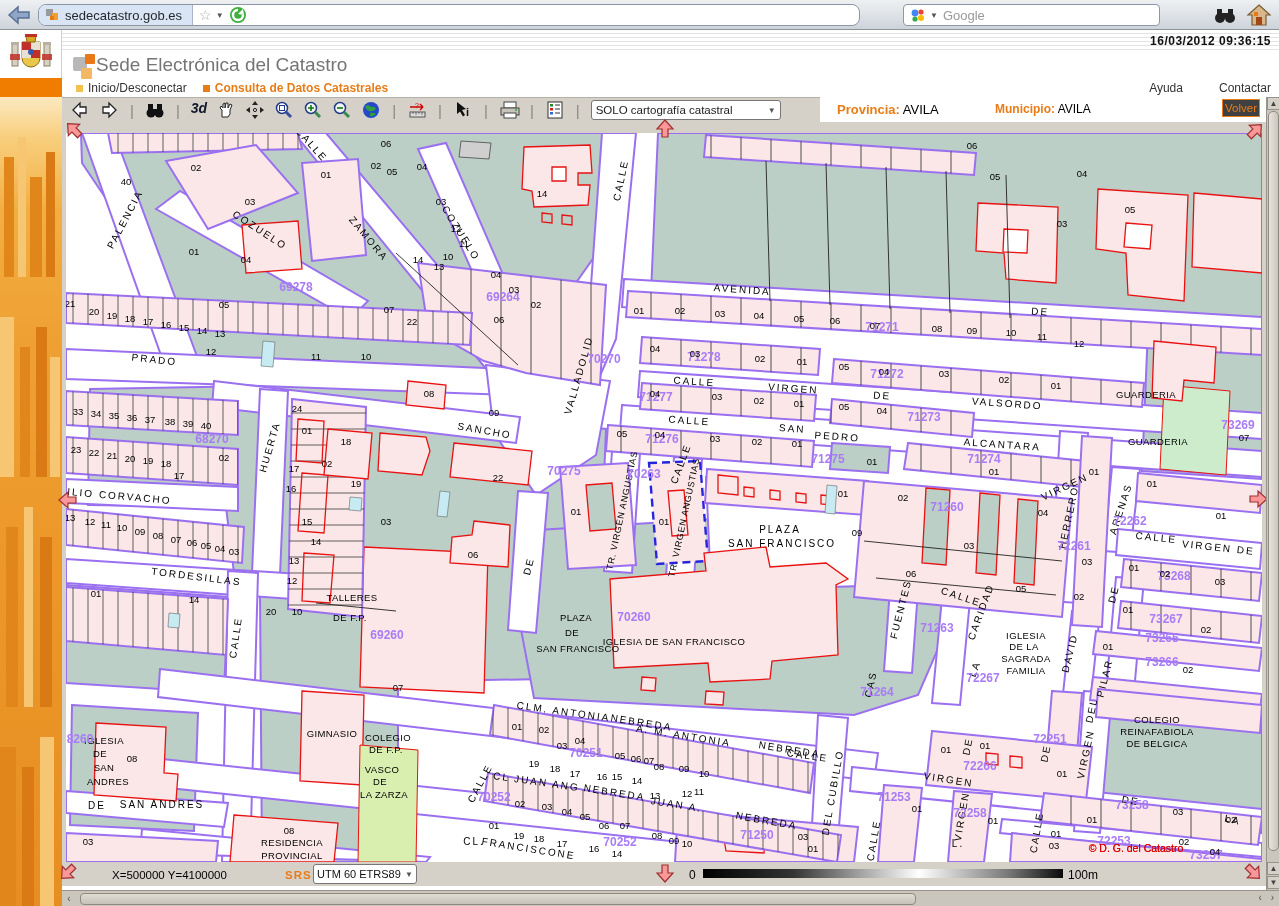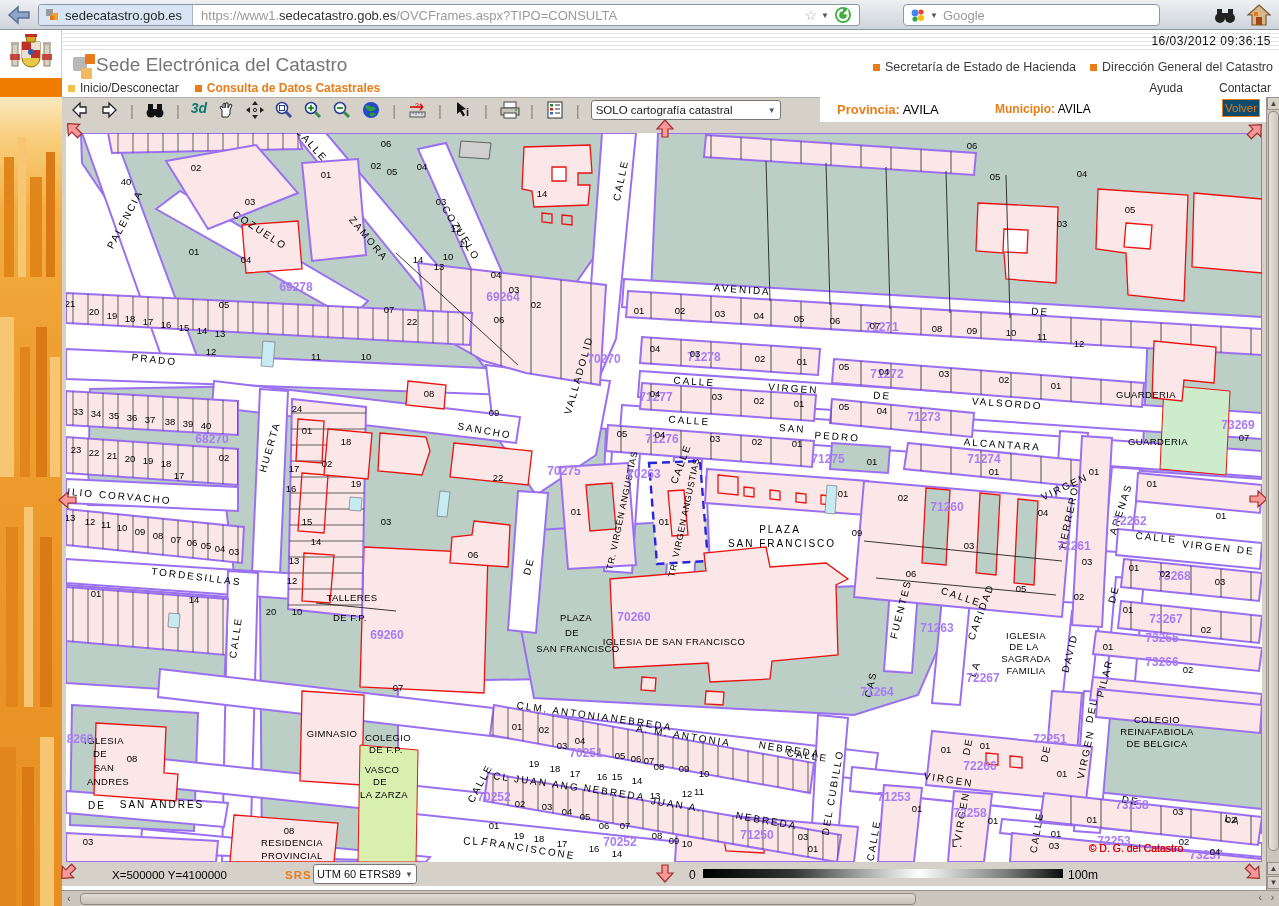--- a/index.html
+++ b/index.html
@@ -1,54 +1,54 @@
 <!DOCTYPE html>
 <html><head>
 <meta charset="utf-8">
 <style>
 html,body{margin:0;padding:0;width:1279px;height:906px;overflow:hidden;font-family:"Liberation Sans",sans-serif;background:#fff;position:relative}
 *{box-sizing:border-box}
 .abs{position:absolute}
 
 #chrome{left:0;top:0;width:1279px;height:30px;background:linear-gradient(180deg,#eef0f2 0%,#dde1e6 55%,#ced3da 100%);border-bottom:1px solid #8f949b}
 #back-arrow{left:6px;top:4px}
-#urlwidget{left:38px;top:4px;width:822px;height:22px;background:#fff;border:1px solid #8c97a8;border-radius:3px;display:flex;align-items:center;overflow:hidden}
+#urlwidget{left:38px;top:4px;width:822px;height:22px;background:#fff;border:1px solid #8c97a8;border-radius:8px;display:flex;align-items:center;overflow:hidden}
 #sitebox{background:#d9e5f4;height:100%;display:flex;align-items:center;padding:0 10px 0 6px;border-right:1px solid #aab6c6;gap:6px}
 #sitebox span{font-size:13px;color:#24292e}
 #urltext{flex:1;font-size:13px;color:#9a9a9a;padding-left:8px;white-space:nowrap;overflow:hidden}
 #urltext b{color:#333;font-weight:normal}
 #urlctrl{display:flex;align-items:center;gap:4px;padding:0 6px}
 #googlebox{left:903px;top:4px;width:257px;height:22px;background:#fff;border:1px solid #8c97a8;border-radius:4px;display:flex;align-items:center;padding:0 6px;gap:5px}
 #googlebox .ph{color:#9a9a9a;font-size:13px}
 .caret{font-size:8px;color:#555}
 
 #datebar{left:62px;top:30px;width:1217px;height:22px;background:repeating-linear-gradient(180deg,#ffffff 0px,#ffffff 3px,#e3e3e3 3px,#e3e3e3 4px);}
-#datetime{position:absolute;right:8px;top:4px;font-size:12px;font-weight:normal;color:#111;letter-spacing:0.5px}
+#datetime{position:absolute;right:8px;top:4px;font-size:12px;font-weight:bold;color:#111;letter-spacing:0.5px}
 
 #titlebar{left:62px;top:52px;width:1217px;height:28px;background:#fff}
 #logo-squares{left:10px;top:2px;width:26px;height:26px}
 #page-title{left:34px;top:2px;font-size:19px;color:#757575}
 #hdr-right{position:absolute;right:6px;top:8px;font-size:12.5px;color:#3a3a3a;display:flex;gap:14px;align-items:center}
 .sqbul{display:inline-block;width:7px;height:7px;background:#e87d18;margin-right:5px}
 
 #navbar{left:62px;top:80px;width:1217px;height:17px;background:#fff;font-size:12px;color:#333}
-#nav-left{position:absolute;left:6px;top:1px;display:flex;gap:16px;align-items:flex-start}
+#nav-left{position:absolute;left:14px;top:1px;display:flex;gap:16px;align-items:flex-start}
 #nav-right{position:absolute;right:8px;top:1px;display:flex;gap:36px}
 .sqbul2{display:inline-block;width:7px;height:7px;background:#f2c14e;margin-right:5px}
 #nav-consulta{color:#e87d18;font-weight:bold}
 
 #toolbar{left:62px;top:97px;width:1204px;height:25px;background:#fff}
 #toolbar-gray{position:absolute;left:0;top:0;width:758px;height:25px;background:#d5d1c9;border-top:1px solid #b5b1a9;display:flex;align-items:center;gap:9px;padding-left:8px}
 .ticon{width:20px;height:20px;display:inline-block}
 .tsep{color:#8a867e;font-size:15px;padding:0 2px}
 #layersel{width:190px;height:20px;background:#fff;border:1px solid #777;border-radius:3px;font-size:11.5px;color:#222;display:flex;align-items:center;padding:0 4px;justify-content:space-between}
 #prov{position:absolute;left:775px;top:5px;font-size:13px}
 #muni{position:absolute;left:933px;top:5px;font-size:12px}
 .olbl{color:#e87d18;font-weight:bold}
-#volver{position:absolute;left:1160px;top:2px;width:38px;height:18px;border:1px solid #e87d18;color:#e87d18;font-size:11.5px;text-align:center;line-height:17px;background:#0c4a6e}
+#volver{position:absolute;left:1160px;top:2px;width:38px;height:18px;border:1px solid #e87d18;color:#e87d18;font-size:11.5px;text-align:center;line-height:17px;background:#404040}
 
 #mapframe{left:62px;top:122px;width:1204px;height:764px;background:#d5d1c9}
 #mapsvg{position:absolute;left:4px;top:11px;width:1196px;height:729px;background:#fff}
 
 #coords{position:absolute;left:50px;top:747px;font-size:11.5px;color:#000}
 #srslabel{position:absolute;left:223px;top:747px;font-size:11.5px;color:#e87d18;font-weight:bold;letter-spacing:1px}
 #srsdd{position:absolute;left:251px;top:742px;width:104px;height:20px;background:#fff;border:1px solid #777;border-radius:3px;font-size:11px;color:#111;display:flex;align-items:center;justify-content:space-between;padding:0 3px}
 #scalezero{position:absolute;left:627px;top:746px;font-size:12px}
 #scalebar{position:absolute;left:641px;top:747px;width:360px;height:9px;background:linear-gradient(90deg,#000 0%,#333 25%,#aaa 45%,#fff 60%,#777 85%,#0a0a0a 100%)}
 #scalelabel{position:absolute;left:1006px;top:746px;font-size:12px}
@@ -108,21 +108,20 @@
   </span>
   <div class="abs" id="urlwidget">
     <div id="sitebox">
       <svg width="14" height="14">
           <rect x="1" y="1" width="7" height="7" fill="#9a9a9a"></rect>
           <rect x="7" y="5" width="6" height="7" fill="#f0a030"></rect>
           <rect x="5" y="8" width="4" height="4" fill="#e87818"></rect>
         </svg>
       <span>sedecatastro.gob.es</span>
     </div>
-    <div id="urltext"><span>https://www1.</span><b>sedecatastro.gob.es</b><span>/OVCFrames.aspx?TIPO=CONSULTA</span></div>
     <div id="urlctrl">
       <span style="color:#aaa;font-size:14px">☆</span>
       <span class="caret">▼</span>
       <svg width="20" height="20">
           <circle cx="10" cy="10" r="8" fill="#3fae3f"></circle>
           <path d="M10,5 a5,5 0 1,0 5,5" stroke="#fff" stroke-width="2.4" fill="none"></path>
           <path d="M15,4 L16,10 L10,9 Z" fill="#fff"></path>
         </svg>
     </div>
   </div>
@@ -199,24 +198,20 @@
 
 <div class="abs" id="titlebar">
   <span class="abs" id="logo-squares">
     <svg width="28" height="28">
         <rect x="1" y="3" width="14" height="14" rx="2" fill="#b8b8b8"></rect>
         <rect x="13" y="0" width="10" height="10" rx="1" fill="#e87818"></rect>
         <rect x="9" y="14" width="11" height="11" rx="1" fill="#f2b864"></rect>
       </svg>
   </span>
   <span class="abs" id="page-title">Sede Electrónica del Catastro</span>
-  <div id="hdr-right">
-    <span><span class="sqbul"></span><span>Secretaría de Estado de Hacienda</span></span>
-    <span><span class="sqbul"></span><span>Dirección General del Catastro</span></span>
-  </div>
 </div>
 
 <div class="abs" id="navbar">
   <div id="nav-left">
     <span><span class="sqbul2"></span><span>Inicio/Desconectar</span></span>
     <span id="nav-consulta"><span class="sqbul" style="background:#e87d18"></span><span>Consulta de Datos Catastrales</span></span>
   </div>
   <div id="nav-right">
     <span>Ayuda</span>
     <span>Contactar</span>
@@ -233,21 +228,21 @@
         </svg></span>
     <span class="tsep">|</span>
     <span class="ticon"><svg width="20" height="20">
           <circle cx="6" cy="13" r="4.5" fill="#111"></circle>
           <circle cx="14" cy="13" r="4.5" fill="#111"></circle>
           <rect x="8" y="9" width="4" height="4" fill="#111"></rect>
           <rect x="3" y="4" width="5" height="6" fill="#111"></rect>
           <rect x="12" y="4" width="5" height="6" fill="#111"></rect>
         </svg></span>
     <span class="tsep">|</span>
-    <span class="ticon" style="color:#0f766e;font-weight:bold;font-style:italic;font-size:14px;width:auto">3d</span>
+    <span class="ticon" style="color:#0f172a;font-weight:bold;font-style:italic;font-size:14px;width:auto">3d</span>
     <span class="ticon"><svg width="20" height="20">
           <path d="M6,17 L6,10 L4,8 L5,6 L7,8 L7,4 L9,3 L9,8 L10,3 L12,3 L12,8 L14,4 L16,5 L14,10 L14,14 L12,17 Z" fill="#fff" stroke="#222" stroke-width="1"></path>
         </svg></span>
     <span class="ticon"><svg width="20" height="20">
           <path d="M10,1 L13,5 L7,5 Z M10,19 L13,15 L7,15 Z M1,10 L5,7 L5,13 Z M19,10 L15,7 L15,13 Z" fill="#222"></path>
           <circle cx="10" cy="10" r="1.6" fill="none" stroke="#222"></circle>
         </svg></span>
     <span class="ticon"><svg width="20" height="20">
           <circle cx="8" cy="8" r="5.5" fill="#fff" stroke="#223a8c" stroke-width="1.5"></circle>
           <rect x="5.5" y="5.5" width="5" height="5" fill="none" stroke="#223a8c"></rect>

